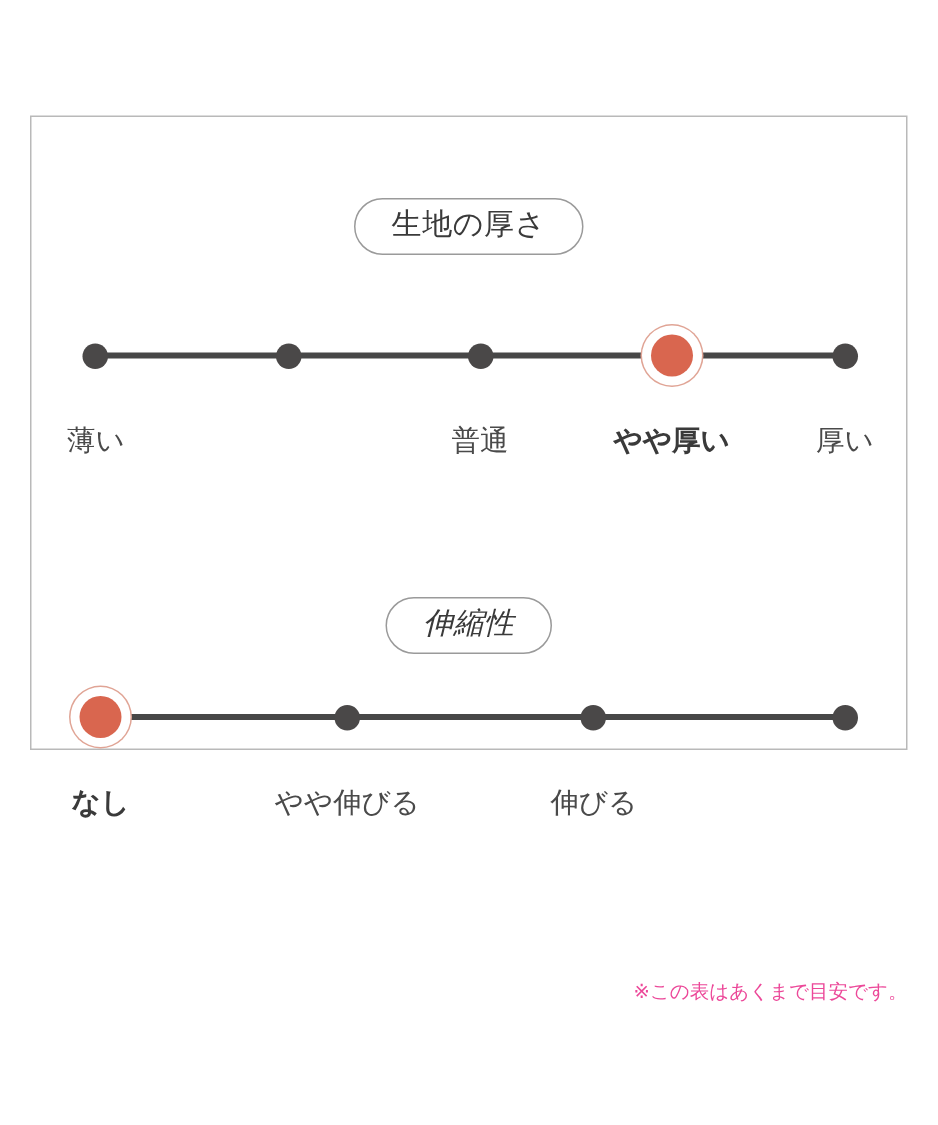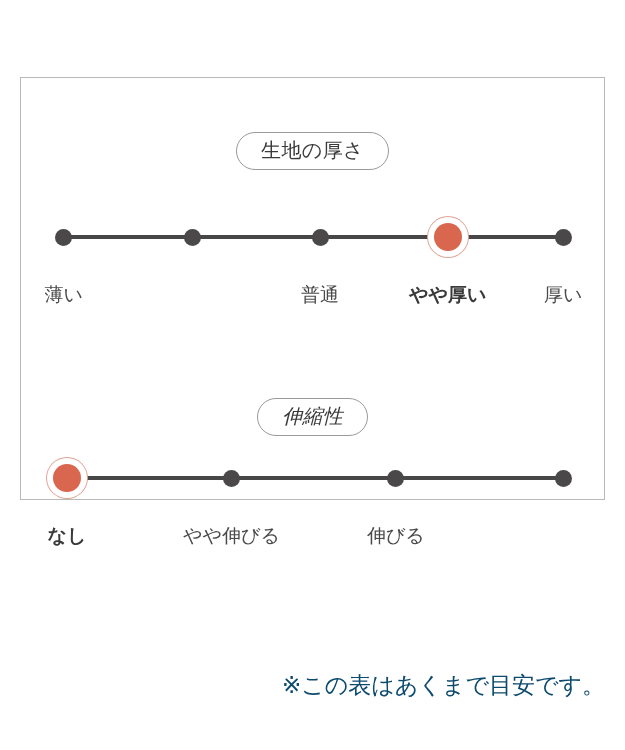--- a/index.html
+++ b/index.html
@@ -119,24 +119,24 @@
   }
   .label.selected {
     font-weight: bold;
     color: #3a3a3a;
   }
 
   
   .footnote {
     position: absolute;
     right: 20px;
-    top: 672px;
-    font-size: 23px;
+    top: 648px;
+    font-size: 13px;
     line-height: 26px;
-    color: #0c4a6e;
+    color: #ec4899;
     white-space: nowrap;
   }
 </style>
 </head>
 <body>
 
 <div id="page">
 
   <div class="spec-panel">
 

